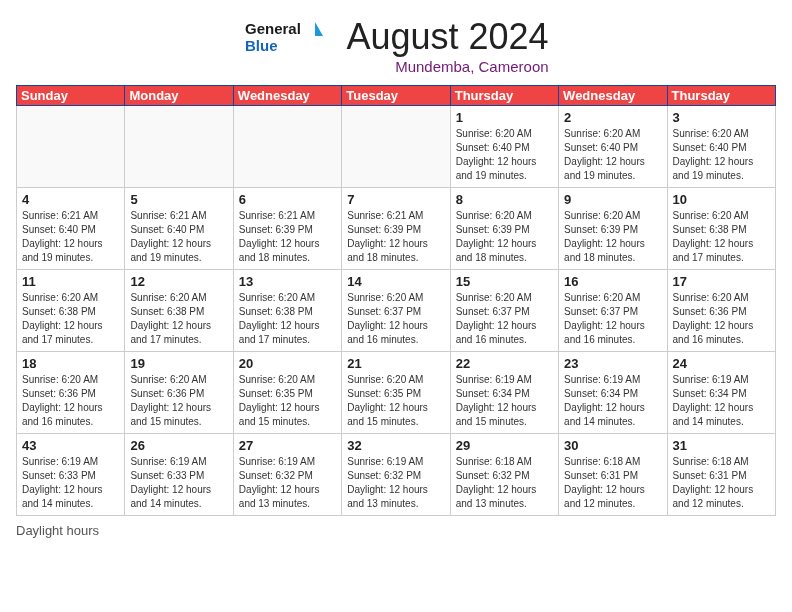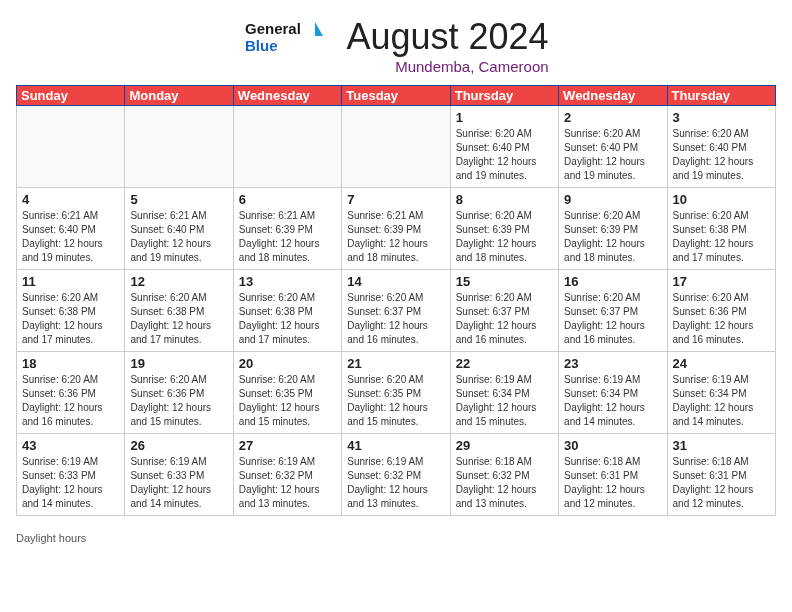--- a/index.html
+++ b/index.html
@@ -64,22 +64,22 @@
       font-weight: bold;
       margin-bottom: 2px;
       display: block;
     }
     .day-info {
       font-size: 10px;
       color: #333;
       line-height: 1.4;
     }
     .footer-note {
-      margin-top: 16px;
-      font-size: 11px;
+      margin-top: 7px;
+      font-size: 13px;
       color: #555;
     }
   </style>
 </head>
 <body>
 
 <div class="header-row">
   <div class="logo">
     <svg width="80" height="42" viewBox="0 0 80 42">
       <text x="2" y="18" font-size="15" font-weight="bold" fill="#1a1a1a" font-family="Arial">General</text>
@@ -302,21 +302,21 @@
 and 14 minutes.</div>
         </td>
         <td>
           <span class="day-number">27</span>
           <div class="day-info" style="white-space: pre-line;">Sunrise: 6:19 AM
 Sunset: 6:32 PM
 Daylight: 12 hours
 and 13 minutes.</div>
         </td>
         <td>
-          <span class="day-number">41</span>
+          <span class="day-number">32</span>
           <div class="day-info" style="white-space: pre-line;">Sunrise: 6:19 AM
 Sunset: 6:32 PM
 Daylight: 12 hours
 and 13 minutes.</div>
         </td>
         <td>
           <span class="day-number">29</span>
           <div class="day-info" style="white-space: pre-line;">Sunrise: 6:18 AM
 Sunset: 6:32 PM
 Daylight: 12 hours

